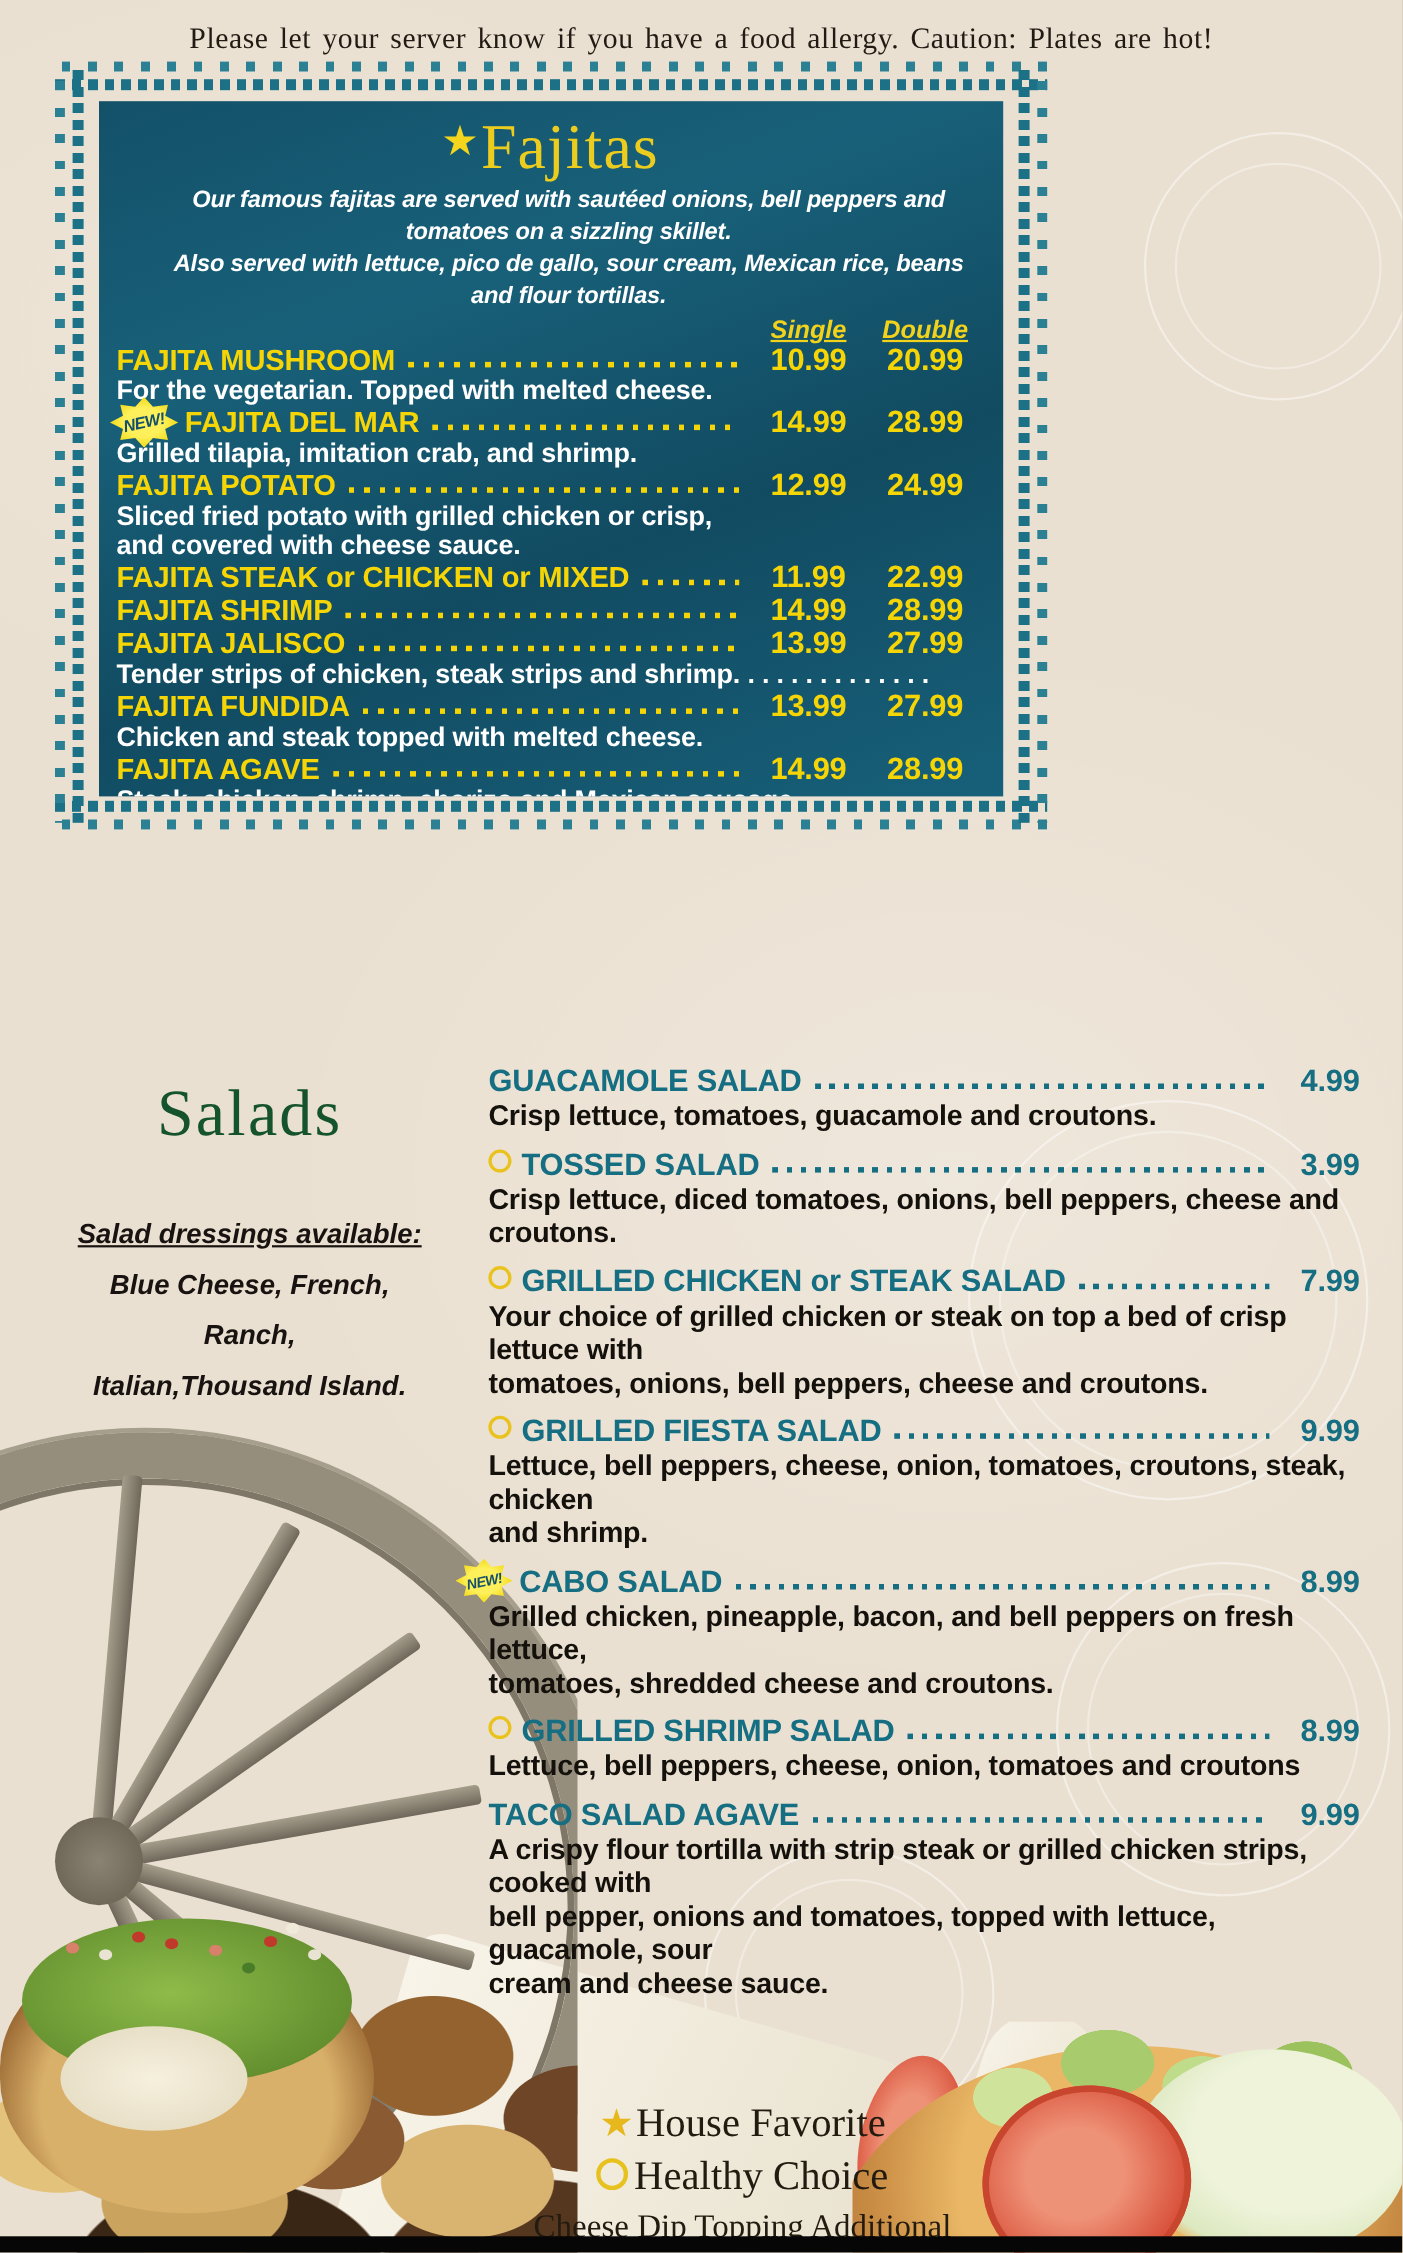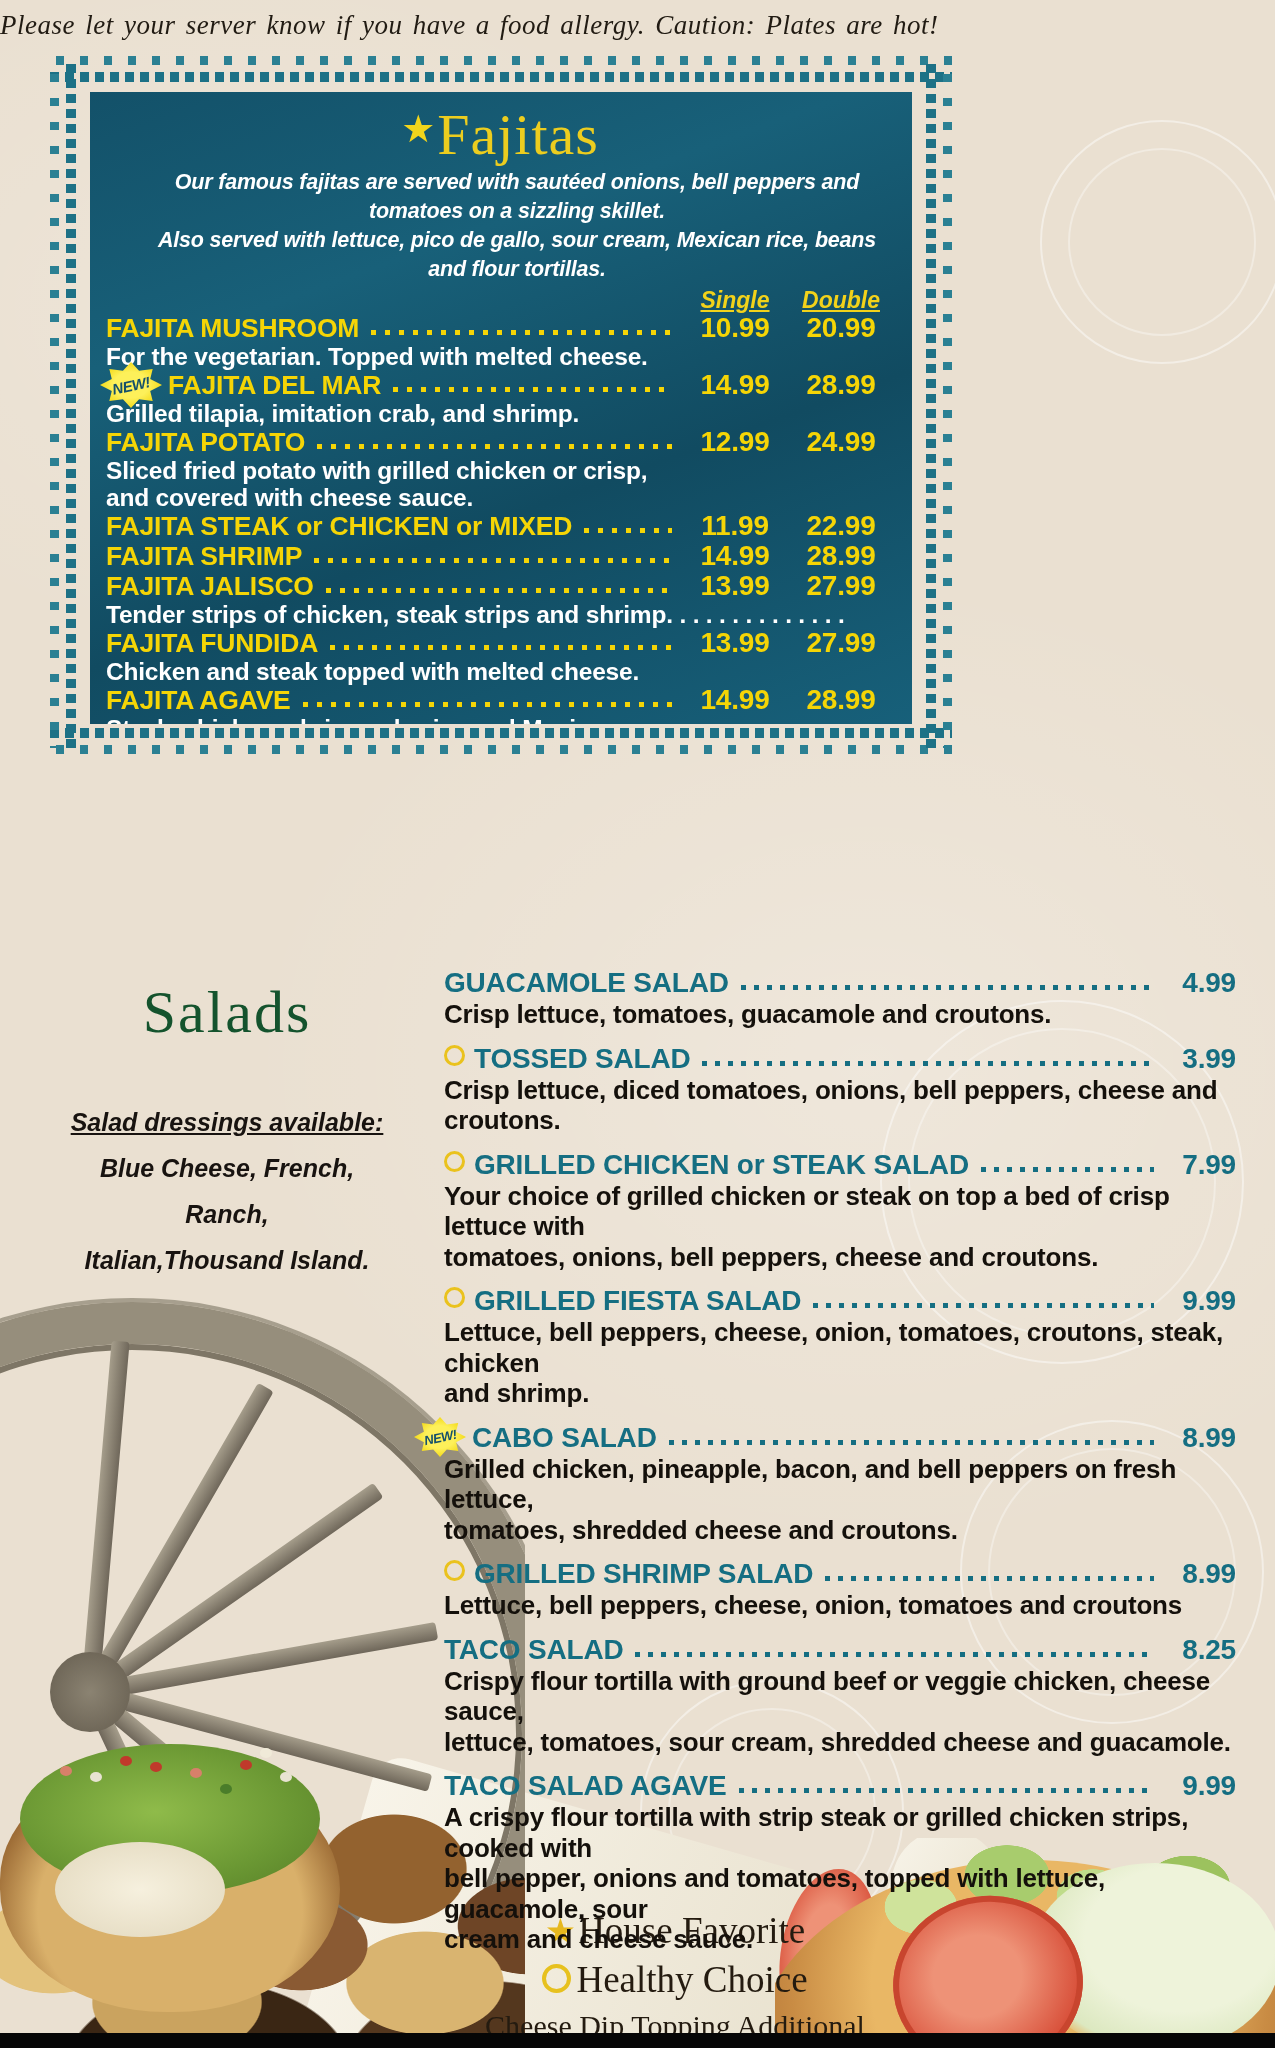--- a/index.html
+++ b/index.html
@@ -6,23 +6,23 @@
   #page{position:relative;width:1275px;height:2048px;overflow:hidden;
         background:#eae0d1;
         font-family:"Liberation Sans",sans-serif;}
   #page::after{content:"";position:absolute;inset:0;pointer-events:none;
         background:radial-gradient(900px 700px at 68% 52%, rgba(255,255,255,.22), transparent 70%),
                    radial-gradient(700px 500px at 20% 15%, rgba(255,255,255,.15), transparent 70%);}
   .orn{position:absolute;border:2px solid rgba(255,255,255,.45);border-radius:50%;z-index:0;}
   .orn::after{content:"";position:absolute;inset:26px;border:2px solid rgba(255,255,255,.35);border-radius:50%;}
 
   
-  .notice{position:absolute;top:10px;left:0;width:100%;z-index:3;
+  .notice{position:absolute;top:20px;left:0;width:100%;text-align:center;z-index:3;
           font-family:"Liberation Serif",serif;font-size:27px;color:#211b13;
-          letter-spacing:.5px;word-spacing:3px;font-style:italic;}
+          letter-spacing:.5px;word-spacing:3px;}
 
   
   .frame{position:absolute;left:50px;top:56px;width:902px;height:698px;z-index:3;}
   .bs{position:absolute;background-repeat:no-repeat;}
   .bs-top{left:0;right:0;top:0;height:30px;
     background-image:repeating-linear-gradient(90deg,#2b8093 0 8px,transparent 8px 24px),
                      repeating-linear-gradient(90deg,#1d7186 0 9px,transparent 9px 15px);
     background-size:100% 9px,100% 10px;background-position:6px 0,0 16px;}
   .bs-bottom{left:0;right:0;bottom:0;height:30px;
     background-image:repeating-linear-gradient(90deg,#2b8093 0 8px,transparent 8px 24px),
@@ -378,32 +378,20 @@
       <span class="s-leader"></span>
       <span class="s-price">8.99</span>
     </div>
     <div class="s-desc">
           <div>Lettuce, bell peppers, cheese, onion, tomatoes and croutons</div>
         </div>
   </div>
       <div class="s-item">
     <div class="s-line">
 
-      <span class="s-name">TACO SALAD</span>
-      <span class="s-leader"></span>
-      <span class="s-price">8.25</span>
-    </div>
-    <div class="s-desc">
-          <div>Crispy flour tortilla with ground beef or veggie chicken, cheese sauce,</div>
-          <div>lettuce, tomatoes, sour cream, shredded cheese and guacamole.</div>
-        </div>
-  </div>
-      <div class="s-item">
-    <div class="s-line">
-
       <span class="s-name">TACO SALAD AGAVE</span>
       <span class="s-leader"></span>
       <span class="s-price">9.99</span>
     </div>
     <div class="s-desc">
           <div>A crispy flour tortilla with strip steak or grilled chicken strips, cooked with</div>
           <div>bell pepper, onions and tomatoes, topped with lettuce, guacamole, sour</div>
           <div>cream and cheese sauce.</div>
         </div>
   </div>

